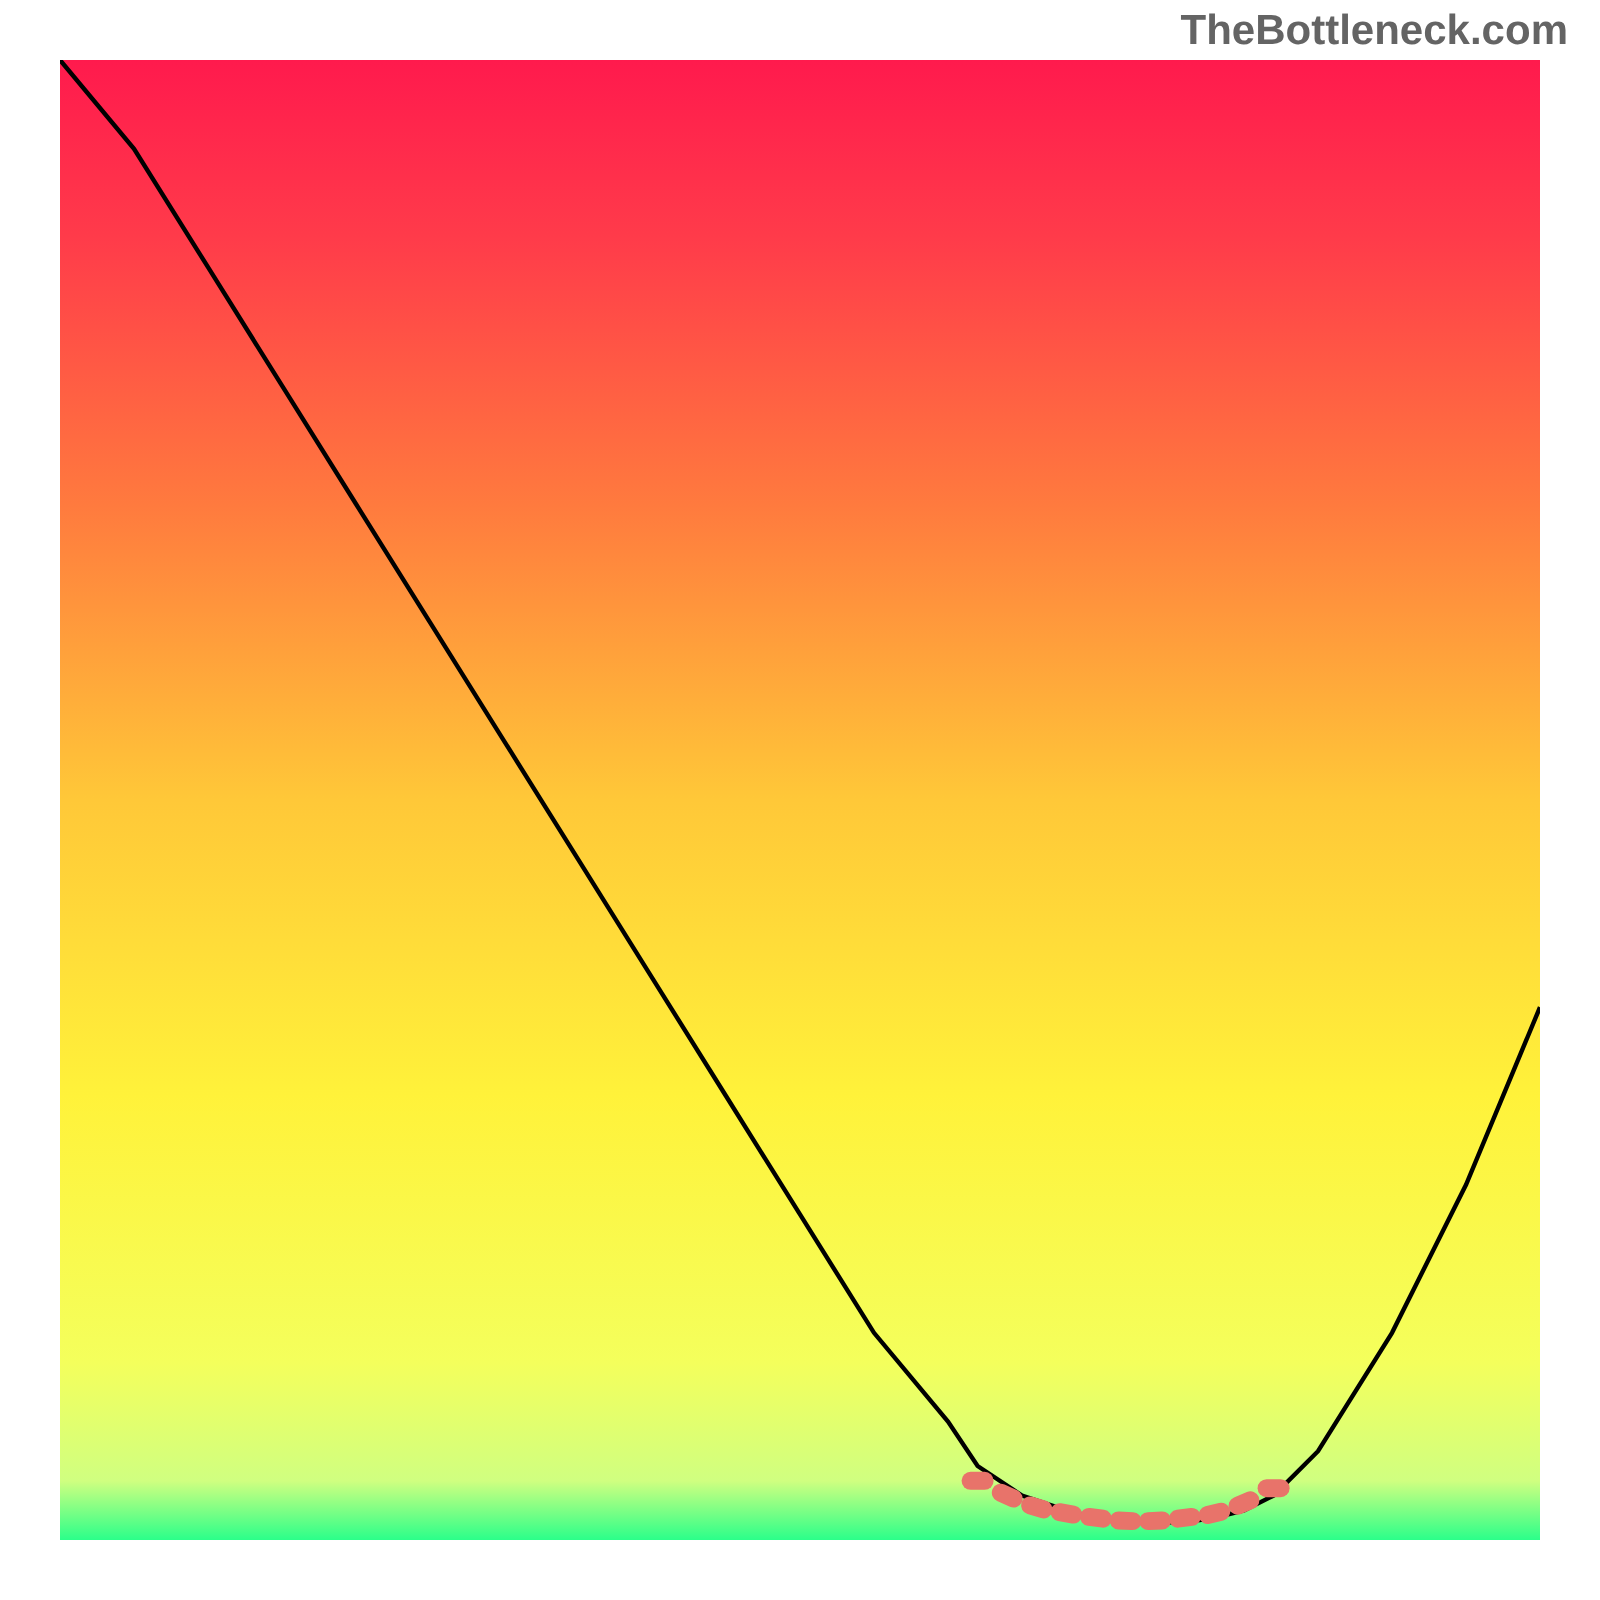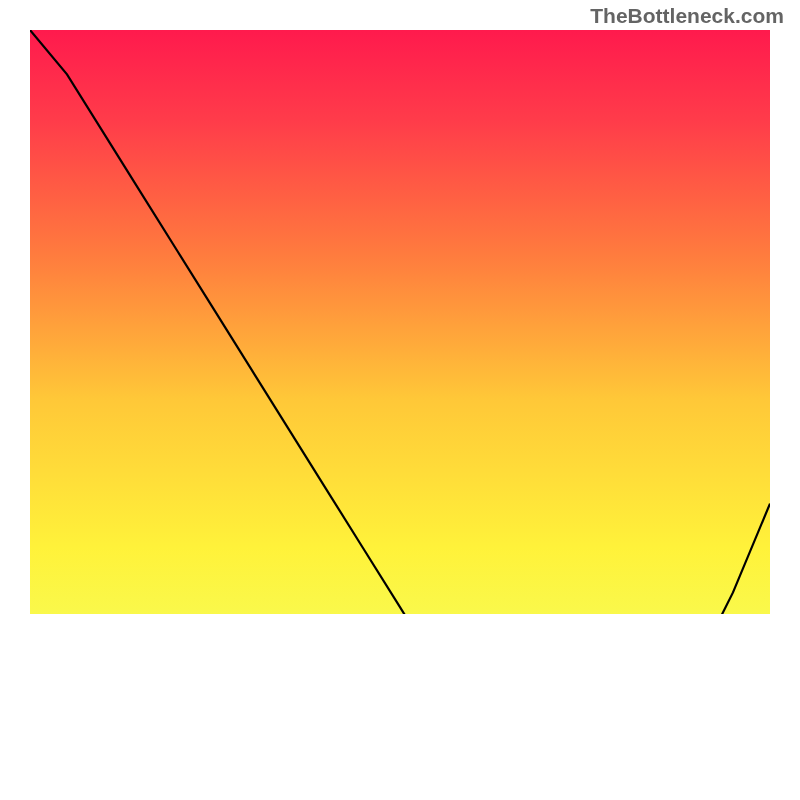--- a/index.html
+++ b/index.html
@@ -4,21 +4,21 @@
 <style>
   body {
     margin: 0;
     padding: 0;
     background: #ffffff;
     font-family: Arial, Helvetica, sans-serif;
   }
   .chart-container {
     position: relative;
     width: 800px;
-    height: 614px;
+    height: 800px;
   }
   .watermark {
     position: absolute;
     top: 4px;
     right: 16px;
     font-size: 21px;
     font-weight: bold;
     color: #646464;
     z-index: 10;
   }

